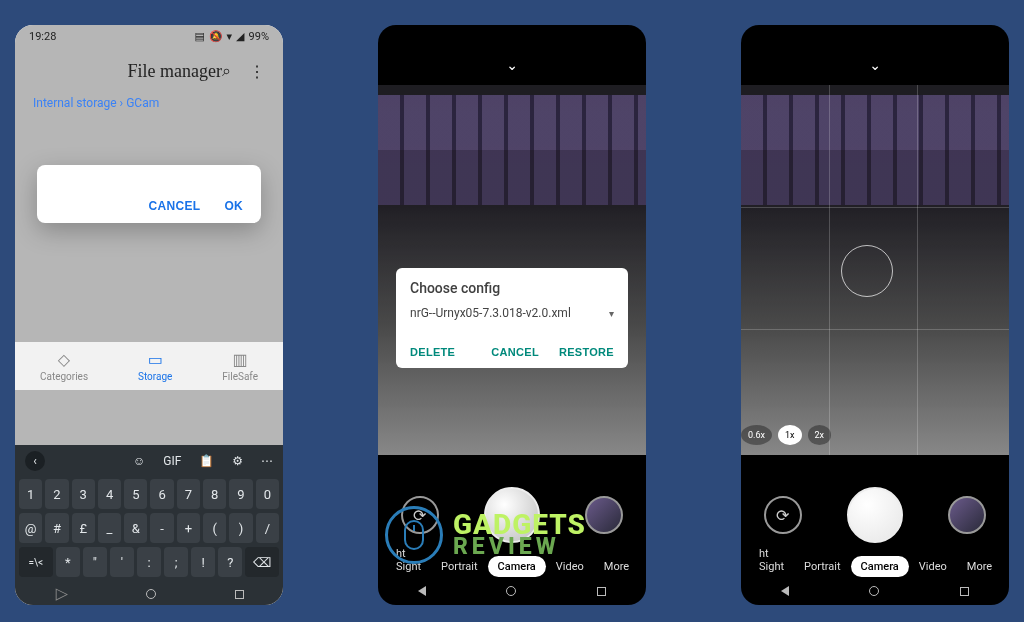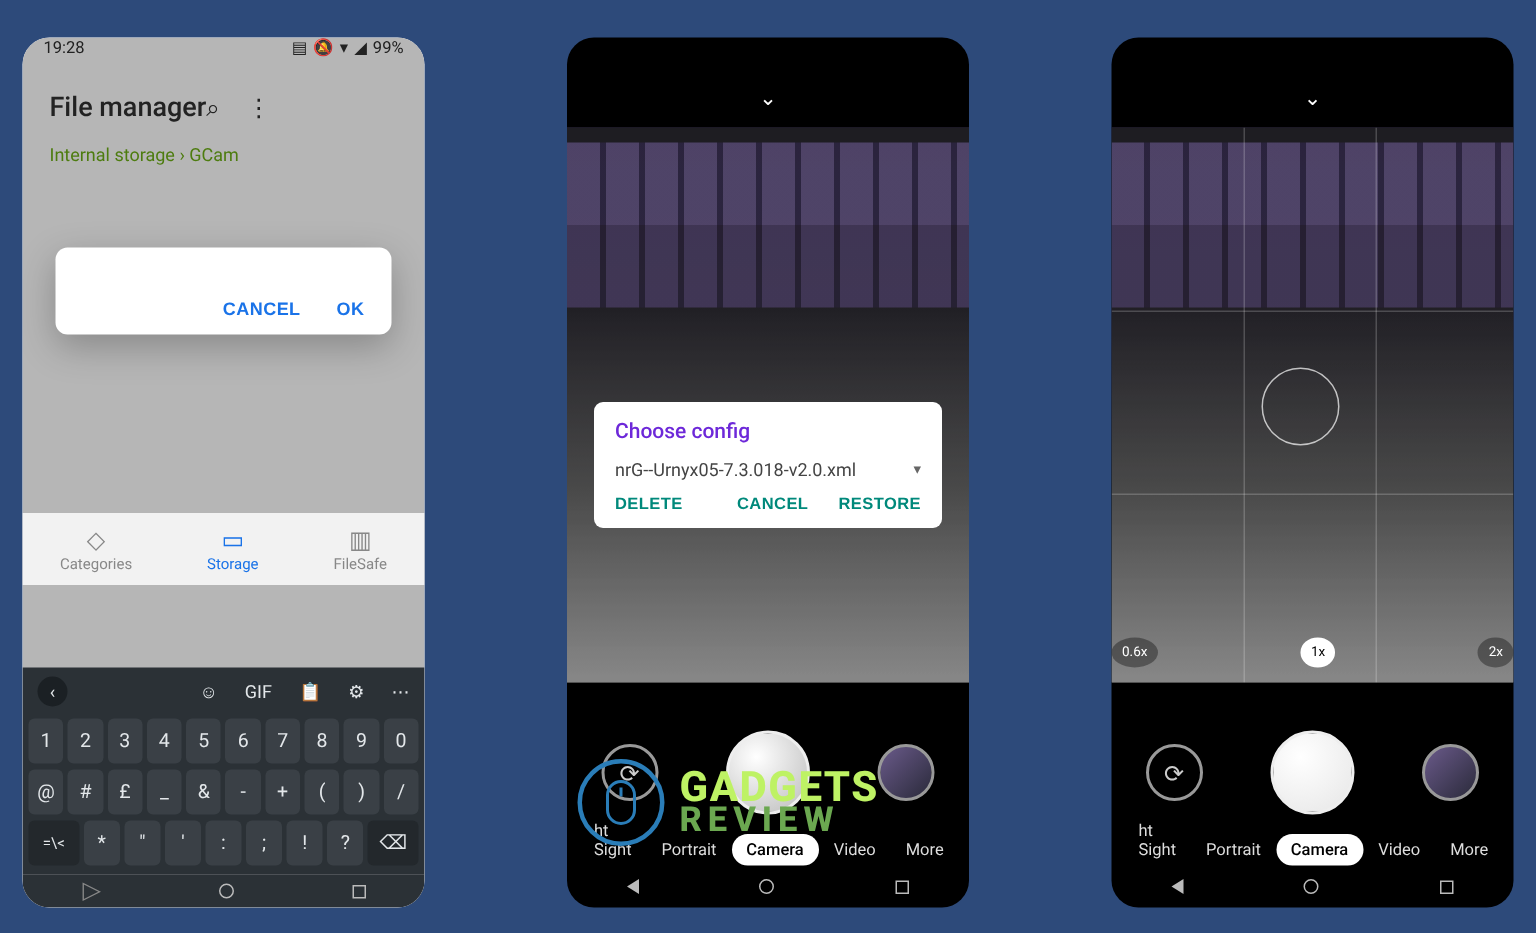--- a/index.html
+++ b/index.html
@@ -26,37 +26,37 @@
   }
   
   .p1 { background: #fff; }
   .p1-back {
     position: absolute; inset: 0;
     background: #f2f2f2;
     filter: brightness(0.75);
   }
   .status-bar {
     height: 22px;
-    display: flex; align-items: flex-start; justify-content: space-between;
+    display: flex; align-items: center; justify-content: space-between;
     padding: 0 14px;
     font-size: 11px;
     color: #222;
     position: relative; z-index: 2;
   }
   .status-bar .right { display: flex; gap: 4px; align-items: center; }
   .p1-title {
     padding: 14px 18px 10px;
-    display: flex; align-items: center; justify-content: flex-start;
-    position: relative; z-index: 2;
+    display: flex; align-items: center; justify-content: flex-end;
+    position: relative; z-index: 2; font-family: Liberation Serif, serif;
   }
   .p1-title h1 { font-size: 18px; font-weight: 500; color: #222; }
   .p1-title .icons { display: flex; gap: 18px; color: #222; }
   .breadcrumb {
     padding: 4px 18px 12px;
-    font-size: 12px; color: #4d7c0f;
+    font-size: 12px; color: #3b82f6;
     position: relative; z-index: 2;
   }
   .tabs {
     position: absolute; bottom: 215px; left: 0; right: 0;
     display: flex; justify-content: space-around;
     padding: 8px 0; font-size: 10px; color: #888;
     background: #f2f2f2;
     z-index: 2;
   }
   .tabs .tab { text-align: center; }
@@ -169,29 +169,29 @@
     position: absolute; bottom: 4px; left: 0; right: 0;
     height: 20px; display: flex; justify-content: space-around; align-items: center;
   }
   
   .cfg-dialog {
     position: absolute; top: 243px; left: 18px; right: 18px;
     background: #fff; border-radius: 6px;
     padding: 12px 14px 10px 14px;
     z-index: 6;
   }
-  .cfg-dialog h3 { font-size: 14px; font-weight: 500; color: #6d28d9; margin-bottom: 6px; }
+  .cfg-dialog h3 { font-size: 14px; font-weight: 500; color: #404040; margin-bottom: 6px; }
   .cfg-select {
     font-size: 12px; color: #444; padding: 4px 0 10px 0;
     display: flex; justify-content: space-between; align-items: center;
   }
   .cfg-select .arrow { font-size: 10px; color: #666; }
   .cfg-actions {
     display: flex; justify-content: space-between; align-items: center;
-    margin-top: 0;
+    margin-top: 16px;
   }
   .cfg-actions button {
     border: none; background: none; color: #00897b;
     font-size: 11px; font-weight: 700; letter-spacing: 0.3px;
     cursor: pointer;
   }
   .cfg-actions .right { display: flex; gap: 20px; }
   
   .grid-overlay {
     position: absolute; inset: 0;
@@ -201,21 +201,21 @@
       linear-gradient(#fff3 0 0) 0 33% / 100% 1px no-repeat,
       linear-gradient(#fff3 0 0) 0 66% / 100% 1px no-repeat;
   }
   .focus-ring {
     position: absolute; top: 160px; left: 100px;
     width: 52px; height: 52px; border: 1.5px solid rgba(255,255,255,0.7);
     border-radius: 50%;
   }
   .zoom-chips {
     position: absolute; bottom: 10px; left: 0; right: 0;
-    display: flex; justify-content: space-between; gap: 6px;
+    display: flex; justify-content: flex-start; gap: 6px;
   }
   .zoom-chip {
     font-size: 9px; padding: 5px 7px; border-radius: 50%;
     background: rgba(0,0,0,0.35); color: #fff;
   }
   .zoom-chip.active { background: #fff; color: #000; }
   
   .watermark {
     position: absolute;
     left: 385px; top: 506px;

